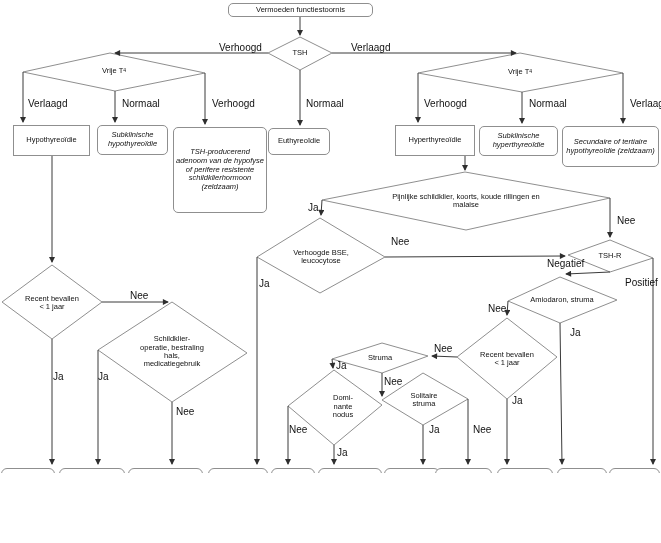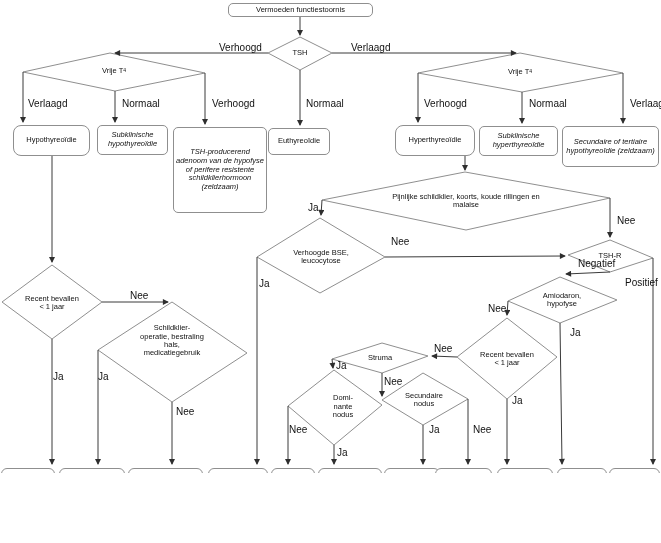--- a/index.html
+++ b/index.html
@@ -1,21 +1,21 @@
 <!DOCTYPE html>
 <html><head>
 <meta charset="utf-8">
 <style>
   html,body{margin:0;padding:0;background:#fff;}
   .stage{position:relative;width:661px;height:473px;background:#ffffff;
          font-family:"Liberation Sans",sans-serif;color:#111;overflow:hidden;}
   .stage svg{position:absolute;left:0;top:0;}
   .box{position:absolute;border:1px solid #8f8f8f;background:#fff;
        display:flex;align-items:center;justify-content:center;text-align:center;
-       font-size:7.5px;line-height:1.15;padding:1px 2px;box-sizing:border-box;border-radius:8px;}
+       font-size:7.5px;line-height:1.15;padding:1px 2px;box-sizing:border-box;border-radius:0;}
   .round{border-radius:5px;}
   .it{font-style:italic;}
   .term{position:absolute;top:468px;height:72px;border:1px solid #8f8f8f;border-radius:6px;
         background:#fff;display:flex;align-items:center;justify-content:center;text-align:center;
         font-style:italic;font-size:7px;line-height:1.25;padding:2px;box-sizing:border-box;}
   .dtext{position:absolute;display:flex;align-items:center;justify-content:center;
          text-align:center;font-size:7.5px;line-height:1.12;}
   .elabel{position:absolute;font-size:10px;white-space:nowrap;}
   sub{font-size:5px;}
 </style>
@@ -97,42 +97,42 @@
       <span>Vrije T</span>
       <sub>4</sub>
     </div>
   <div class="dtext" style="left:490px;top:66px;width:60px;height:12px;">
       <span>Vrije T</span>
       <sub>4</sub>
     </div>
   <div class="dtext" style="left:391px;top:186px;width:150px;height:30px;">Pijnlijke schildklier, koorts, koude rillingen en malaise</div>
   <div class="dtext" style="left:289px;top:240px;width:64px;height:34px;">Verhoogde BSE, leucocytose</div>
   <div class="dtext" style="left:585px;top:250px;width:50px;height:12px;">TSH-R</div>
-  <div class="dtext" style="left:527px;top:290px;width:70px;height:20px;">Amiodaron, hypofyse</div>
+  <div class="dtext" style="left:527px;top:290px;width:70px;height:20px;">Amiodaron, struma</div>
   <div class="dtext" style="left:480px;top:344px;width:54px;height:30px;">Recent bevallen &lt; 1 jaar</div>
   <div class="dtext" style="left:355px;top:352px;width:50px;height:12px;">Struma</div>
   <div class="dtext" style="left:317px;top:392px;width:36px;height:30px;margin-left:8px;">Domi­nante nodus</div>
-  <div class="dtext" style="left:402px;top:390px;width:44px;height:20px;">Secundaire nodus</div>
+  <div class="dtext" style="left:402px;top:390px;width:44px;height:20px;">Solitaire struma</div>
   <div class="dtext" style="left:25px;top:288px;width:54px;height:30px;">Recent bevallen &lt; 1 jaar</div>
-  <div class="dtext" style="left:140px;top:322px;width:64px;height:38px;">Schildklier-operatie, bestraling hals, medicatiegebruik</div>
+  <div class="dtext" style="left:140px;top:333px;width:64px;height:38px;">Schildklier-operatie, bestraling hals, medicatiegebruik</div>
 
   <div class="elabel" style="left:219px;top:42px;">Verhoogd</div>
   <div class="elabel" style="left:351px;top:42px;">Verlaagd</div>
   <div class="elabel" style="left:28px;top:98px;">Verlaagd</div>
   <div class="elabel" style="left:122px;top:98px;">Normaal</div>
   <div class="elabel" style="left:212px;top:98px;">Verhoogd</div>
   <div class="elabel" style="left:306px;top:98px;">Normaal</div>
   <div class="elabel" style="left:424px;top:98px;">Verhoogd</div>
   <div class="elabel" style="left:529px;top:98px;">Normaal</div>
   <div class="elabel" style="left:630px;top:98px;">Verlaagd</div>
   <div class="elabel" style="left:308px;top:202px;">Ja</div>
   <div class="elabel" style="left:617px;top:215px;">Nee</div>
   <div class="elabel" style="left:391px;top:236px;">Nee</div>
   <div class="elabel" style="left:259px;top:278px;">Ja</div>
-  <div class="elabel" style="left:547px;top:258px;margin-left:31px;">Negatief</div>
+  <div class="elabel" style="left:547px;top:258px;">Negatief</div>
   <div class="elabel" style="left:625px;top:277px;">Positief</div>
   <div class="elabel" style="left:488px;top:303px;">Nee</div>
   <div class="elabel" style="left:570px;top:327px;">Ja</div>
   <div class="elabel" style="left:434px;top:343px;">Nee</div>
   <div class="elabel" style="left:512px;top:395px;">Ja</div>
   <div class="elabel" style="left:336px;top:360px;">Ja</div>
   <div class="elabel" style="left:384px;top:376px;">Nee</div>
   <div class="elabel" style="left:289px;top:424px;">Nee</div>
   <div class="elabel" style="left:337px;top:447px;">Ja</div>
   <div class="elabel" style="left:429px;top:424px;">Ja</div>

